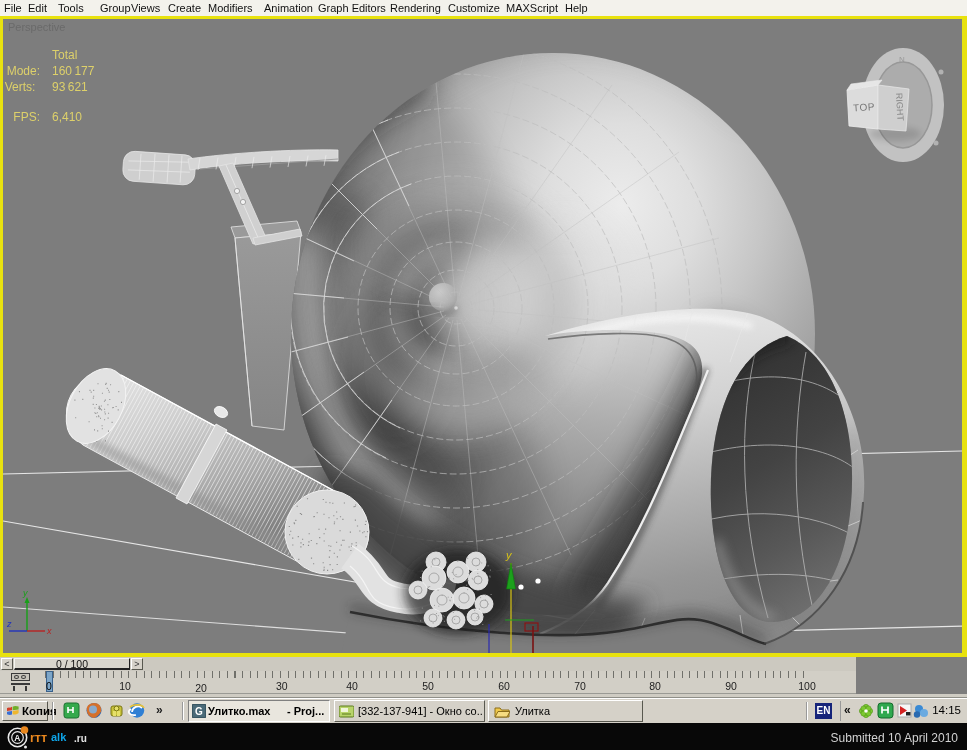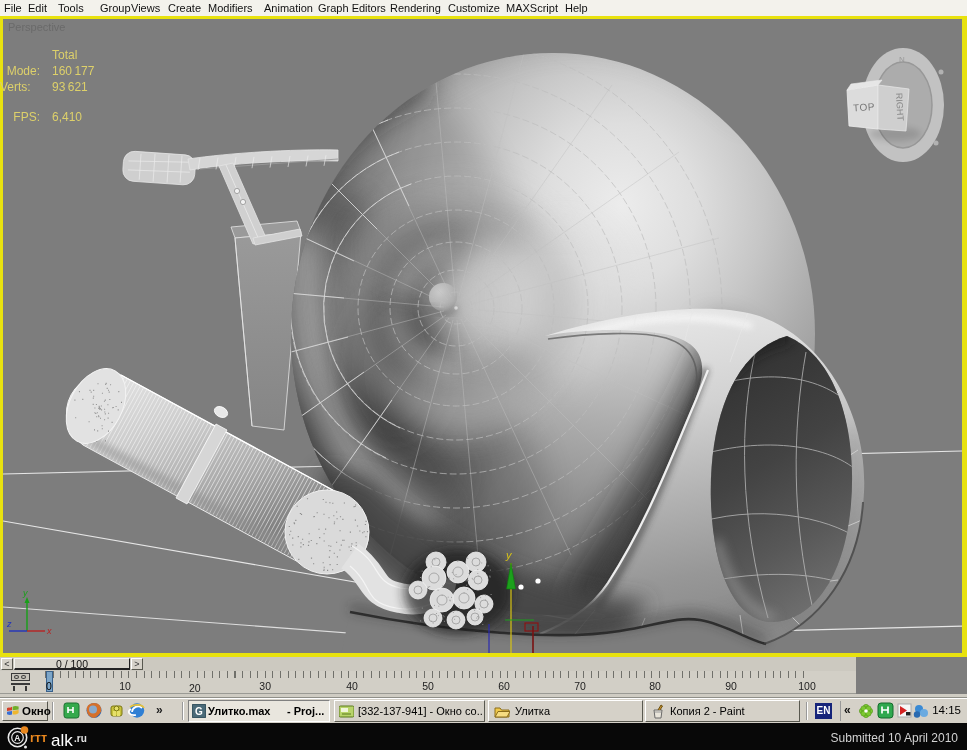--- a/index.html
+++ b/index.html
@@ -307,38 +307,38 @@
 <rect x="0" y="16" width="3" height="641" fill="#e8e20e"></rect>
 <rect x="962" y="16" width="5" height="641" fill="#e8e20e"></rect>
 <rect x="0" y="653" width="967" height="4" fill="#e8e20e"></rect>
 </svg>
 
 <div style="position:absolute;left:8px;top:21px;font-size:11px;color:#6a6a6a">Perspective</div>
 <div style="position:absolute;left:0;top:0;font-size:12px;color:#ddd06a;white-space:nowrap">
  <span style="position:absolute;left:52px;top:48px">Total</span>
  <span style="position:absolute;left:0;top:64px;width:40px;text-align:right">Mode:</span>
       <span style="position:absolute;left:52px;top:64px">160 177</span>
- <span style="position:absolute;left:0;top:80px;width:40px;text-align:left">Verts:</span>
+ <span style="position:absolute;left:0;top:80px;width:40px;text-align:center">Verts:</span>
       <span style="position:absolute;left:52px;top:80px">93 621</span>
  <span style="position:absolute;left:0;top:110px;width:40px;text-align:right">FPS:</span>
       <span style="position:absolute;left:52px;top:110px">6,410</span>
 </div>
 
 <div style="position:absolute;left:0;top:657px;width:856px;height:14px;background:#ccc9c0">
  <div class="bevel" style="position:absolute;left:1px;top:1px;width:12px;height:12px;background:#d6d2c9;font-size:9px;text-align:center;line-height:10px;color:#333">&lt;</div>
  <div style="position:absolute;left:14px;top:1px;width:116px;height:12px;background:#d8d5cc;border-top:1px solid #f5f5f0;border-left:1px solid #f5f5f0;border-right:1px solid #222;border-bottom:2px solid #222;font-size:10.5px;text-align:center;line-height:10px;color:#111">0 / 100</div>
  <div class="bevel" style="position:absolute;left:131px;top:1px;width:12px;height:12px;background:#d6d2c9;font-size:9px;text-align:center;line-height:10px;color:#333">&gt;</div>
 </div>
 
 <div style="position:absolute;left:0;top:671px;width:856px;height:23px;background:#d2cfc6;font-size:10.5px;color:#222;border-bottom:1px solid #9a9a94">
  <div style="position:absolute;left:45px;top:0;width:766px;height:7px;background:repeating-linear-gradient(90deg,#70706a 0,#70706a 1px,transparent 1px,transparent 7.58px)"></div>
  <span style="position:absolute;left:37px;top:9px;width:24px;text-align:center">0</span>
       <span style="position:absolute;left:113px;top:9px;width:24px;text-align:center">10</span>
-      <span style="position:absolute;left:189px;top:11px;width:24px;text-align:left">20</span>
-      <span style="position:absolute;left:247px;top:9px;width:24px;text-align:right">30</span>
+      <span style="position:absolute;left:189px;top:11px;width:24px;text-align:center">20</span>
+      <span style="position:absolute;left:276px;top:9px;width:24px;text-align:left">30</span>
       <span style="position:absolute;left:340px;top:9px;width:24px;text-align:center">40</span>
       <span style="position:absolute;left:416px;top:9px;width:24px;text-align:center">50</span>
       <span style="position:absolute;left:492px;top:9px;width:24px;text-align:center">60</span>
       <span style="position:absolute;left:568px;top:9px;width:24px;text-align:center">70</span>
       <span style="position:absolute;left:643px;top:9px;width:24px;text-align:center">80</span>
       <span style="position:absolute;left:719px;top:9px;width:24px;text-align:center">90</span>
       <span style="position:absolute;left:795px;top:9px;width:24px;text-align:center">100</span>
  <div style="position:absolute;left:45.5px;top:0px;width:7px;height:21px;background:#7da6c8;border:1px solid #3a628c"></div>
  <span style="position:absolute;left:43px;top:9px;width:12px;text-align:center;color:#000">0</span>
  <div style="position:absolute;left:11px;top:2px;width:19px;height:8px;border:1px solid #3a3a3a;background:#c8c5bc"></div>
@@ -354,21 +354,21 @@
 
 <div style="position:absolute;left:0;top:698px;width:967px;height:25px;background:#d5d1c8;border-top:1px solid #fff">
 
  <div class="bevel" style="position:absolute;left:2px;top:2px;width:46px;height:20px;background:#d5d1c8">
    <svg width="14" height="14" style="position:absolute;left:3px;top:2px" viewBox="0 0 14 14">
      <path d="M1,4 C2,3.4 3,3.2 4,3.7 L6,2.8 L6,6.2 L1,7 Z" fill="#d43f28"></path>
      <path d="M6.6,2.7 C8,2 10,1.8 12.6,2.6 L12.6,5.4 L6.6,6.2 Z" fill="#6fae28"></path>
      <path d="M1,7.8 L6,7 L6,10.4 C4.7,11 3,11.2 1,10.2 Z" fill="#3a6fd4"></path>
      <path d="M6.6,6.9 L12.6,6.1 L12.6,9 C10.5,10.5 8,10.8 6.6,10.2 Z" fill="#efb72f"></path>
    </svg>
-   <span style="position:absolute;left:19px;top:3px;font-size:11.5px;font-weight:bold;color:#000">Окно</span>
+   <span style="position:absolute;left:19px;top:3px;font-size:11.5px;font-weight:bold;color:#000">Копия</span>
  </div>
  <div style="position:absolute;left:52px;top:3px;width:2px;height:18px;border-left:1px solid #999;border-right:1px solid #fff"></div>
 
  <svg width="110" height="20" viewBox="0 0 110 20" style="position:absolute;left:60px;top:3px">
    <rect x="4" y="1" width="15" height="15" rx="2.5" fill="#35a94c" stroke="#1c7031"></rect>
    <path d="M8,5 L8,11 M8,8 L13,8 M13,5 L13,11" stroke="#fff" stroke-width="1.6" fill="none"></path>
    <circle cx="34" cy="8.5" r="7.5" fill="#2a65b5"></circle>
    <path d="M34,1 C40,1 42,6 41,10 C43,5 40,14 34,16 C28,15 26,10 27,5 C29,2 31,1 34,1 Z" fill="#e8711c" opacity="0.9"></path>
    <circle cx="33" cy="7.5" r="4" fill="#7db4e8" opacity="0.85"></circle>
    <rect x="51" y="4" width="11" height="10" rx="2" fill="#c8c23a" stroke="#7a7614"></rect>
@@ -397,28 +397,20 @@
           <path d="M3,9 h9" stroke="#5a7a1c"></path>
         </svg>
    <span style="position:absolute;left:23px;top:4px;font-size:11px;color:#000;white-space:nowrap;overflow:hidden;width:124px">[332-137-941] - Окно со...</span>
  </div>
  <div class="bevel" style="position:absolute;left:488px;top:1px;width:155px;height:22px;background:#d5d1c8">
    <svg width="16" height="13" style="position:absolute;left:5px;top:4px" viewBox="0 0 16 13">
           <path d="M1,3 L6,3 L7.5,5 L15,5 L15,12 L1,12 Z" fill="#f0c94a" stroke="#8a6d1c"></path>
           <path d="M1,12 L4,6.5 L16,6.5 L13,12 Z" fill="#f6dc82" stroke="#8a6d1c"></path>
         </svg>
    <span style="position:absolute;left:26px;top:4px;font-size:11px;color:#000">Улитка</span>
- </div>
- <div class="bevel" style="position:absolute;left:645px;top:1px;width:155px;height:22px;background:#d5d1c8">
-   <svg width="14" height="15" style="position:absolute;left:5px;top:3px" viewBox="0 0 14 15">
-          <path d="M3,6 L11,6 L10,14 L4,14 Z" fill="#e8e4da" stroke="#6a6a6a"></path>
-          <path d="M7,6 L10,1 L11.5,2 L9,6" fill="#c8902a" stroke="#6a5012"></path>
-          <path d="M4,8 h6" stroke="#9a9a9a"></path>
-        </svg>
-   <span style="position:absolute;left:24px;top:4px;font-size:11px;color:#000">Копия 2 - Paint</span>
  </div>
  <div style="position:absolute;left:806px;top:3px;width:2px;height:18px;border-left:1px solid #999;border-right:1px solid #fff"></div>
 
  <div style="position:absolute;left:815px;top:4px;width:17px;height:16px;background:#16247a;color:#fff;font-size:10px;font-weight:bold;text-align:center;line-height:16px">EN</div>
 
  <div style="position:absolute;left:840px;top:2px;width:124px;height:20px;border-left:1px solid #999">
   <span style="position:absolute;left:3px;top:2px;font-size:12px;font-weight:bold;color:#111">«</span>
   <svg width="84" height="20" viewBox="0 0 84 20" style="position:absolute;left:16px;top:0">
     <g fill="#7cc832" stroke="#4a8a14" stroke-width="0.5">
       <ellipse cx="9" cy="6.5" rx="2.8" ry="3.2"></ellipse>
@@ -446,17 +438,17 @@
 
 <div style="position:absolute;left:0;top:723px;width:967px;height:27px;background:#080808">
  <svg width="120" height="27" viewBox="0 0 120 27" style="position:absolute;left:0;top:0">
    <circle cx="17.5" cy="14.5" r="9.2" fill="none" stroke="#e8e8e8" stroke-width="1.6"></circle>
    <circle cx="17.5" cy="14.5" r="5.8" fill="none" stroke="#e8e8e8" stroke-width="1.2"></circle>
    <text x="14.2" y="18" font-size="8.5" font-weight="bold" fill="#e8e8e8">A</text>
    <circle cx="24.5" cy="7" r="3.8" fill="#e8871e"></circle>
    <circle cx="25.5" cy="24" r="1.5" fill="#e8e8e8"></circle>
  </svg>
  <span style="position:absolute;left:30px;top:8px;font-size:12.5px;font-weight:bold;color:#e8871e">rтт</span>
- <span style="position:absolute;left:51px;top:8px;font-size:17px;font-weight:normal;color:#ffffff">alk</span>
+ <span style="position:absolute;left:51px;top:8px;font-size:11px;font-weight:bold;color:#0ea5e9">alk</span>
  <span style="position:absolute;left:74px;top:10px;font-size:10px;font-weight:bold;color:#e4e4e4">.ru</span>
  <span style="position:absolute;right:9px;top:8px;font-size:12px;color:#d2d2d2">Submitted 10 April 2010</span>
 </div>
 
 </div>
 </body></html>

